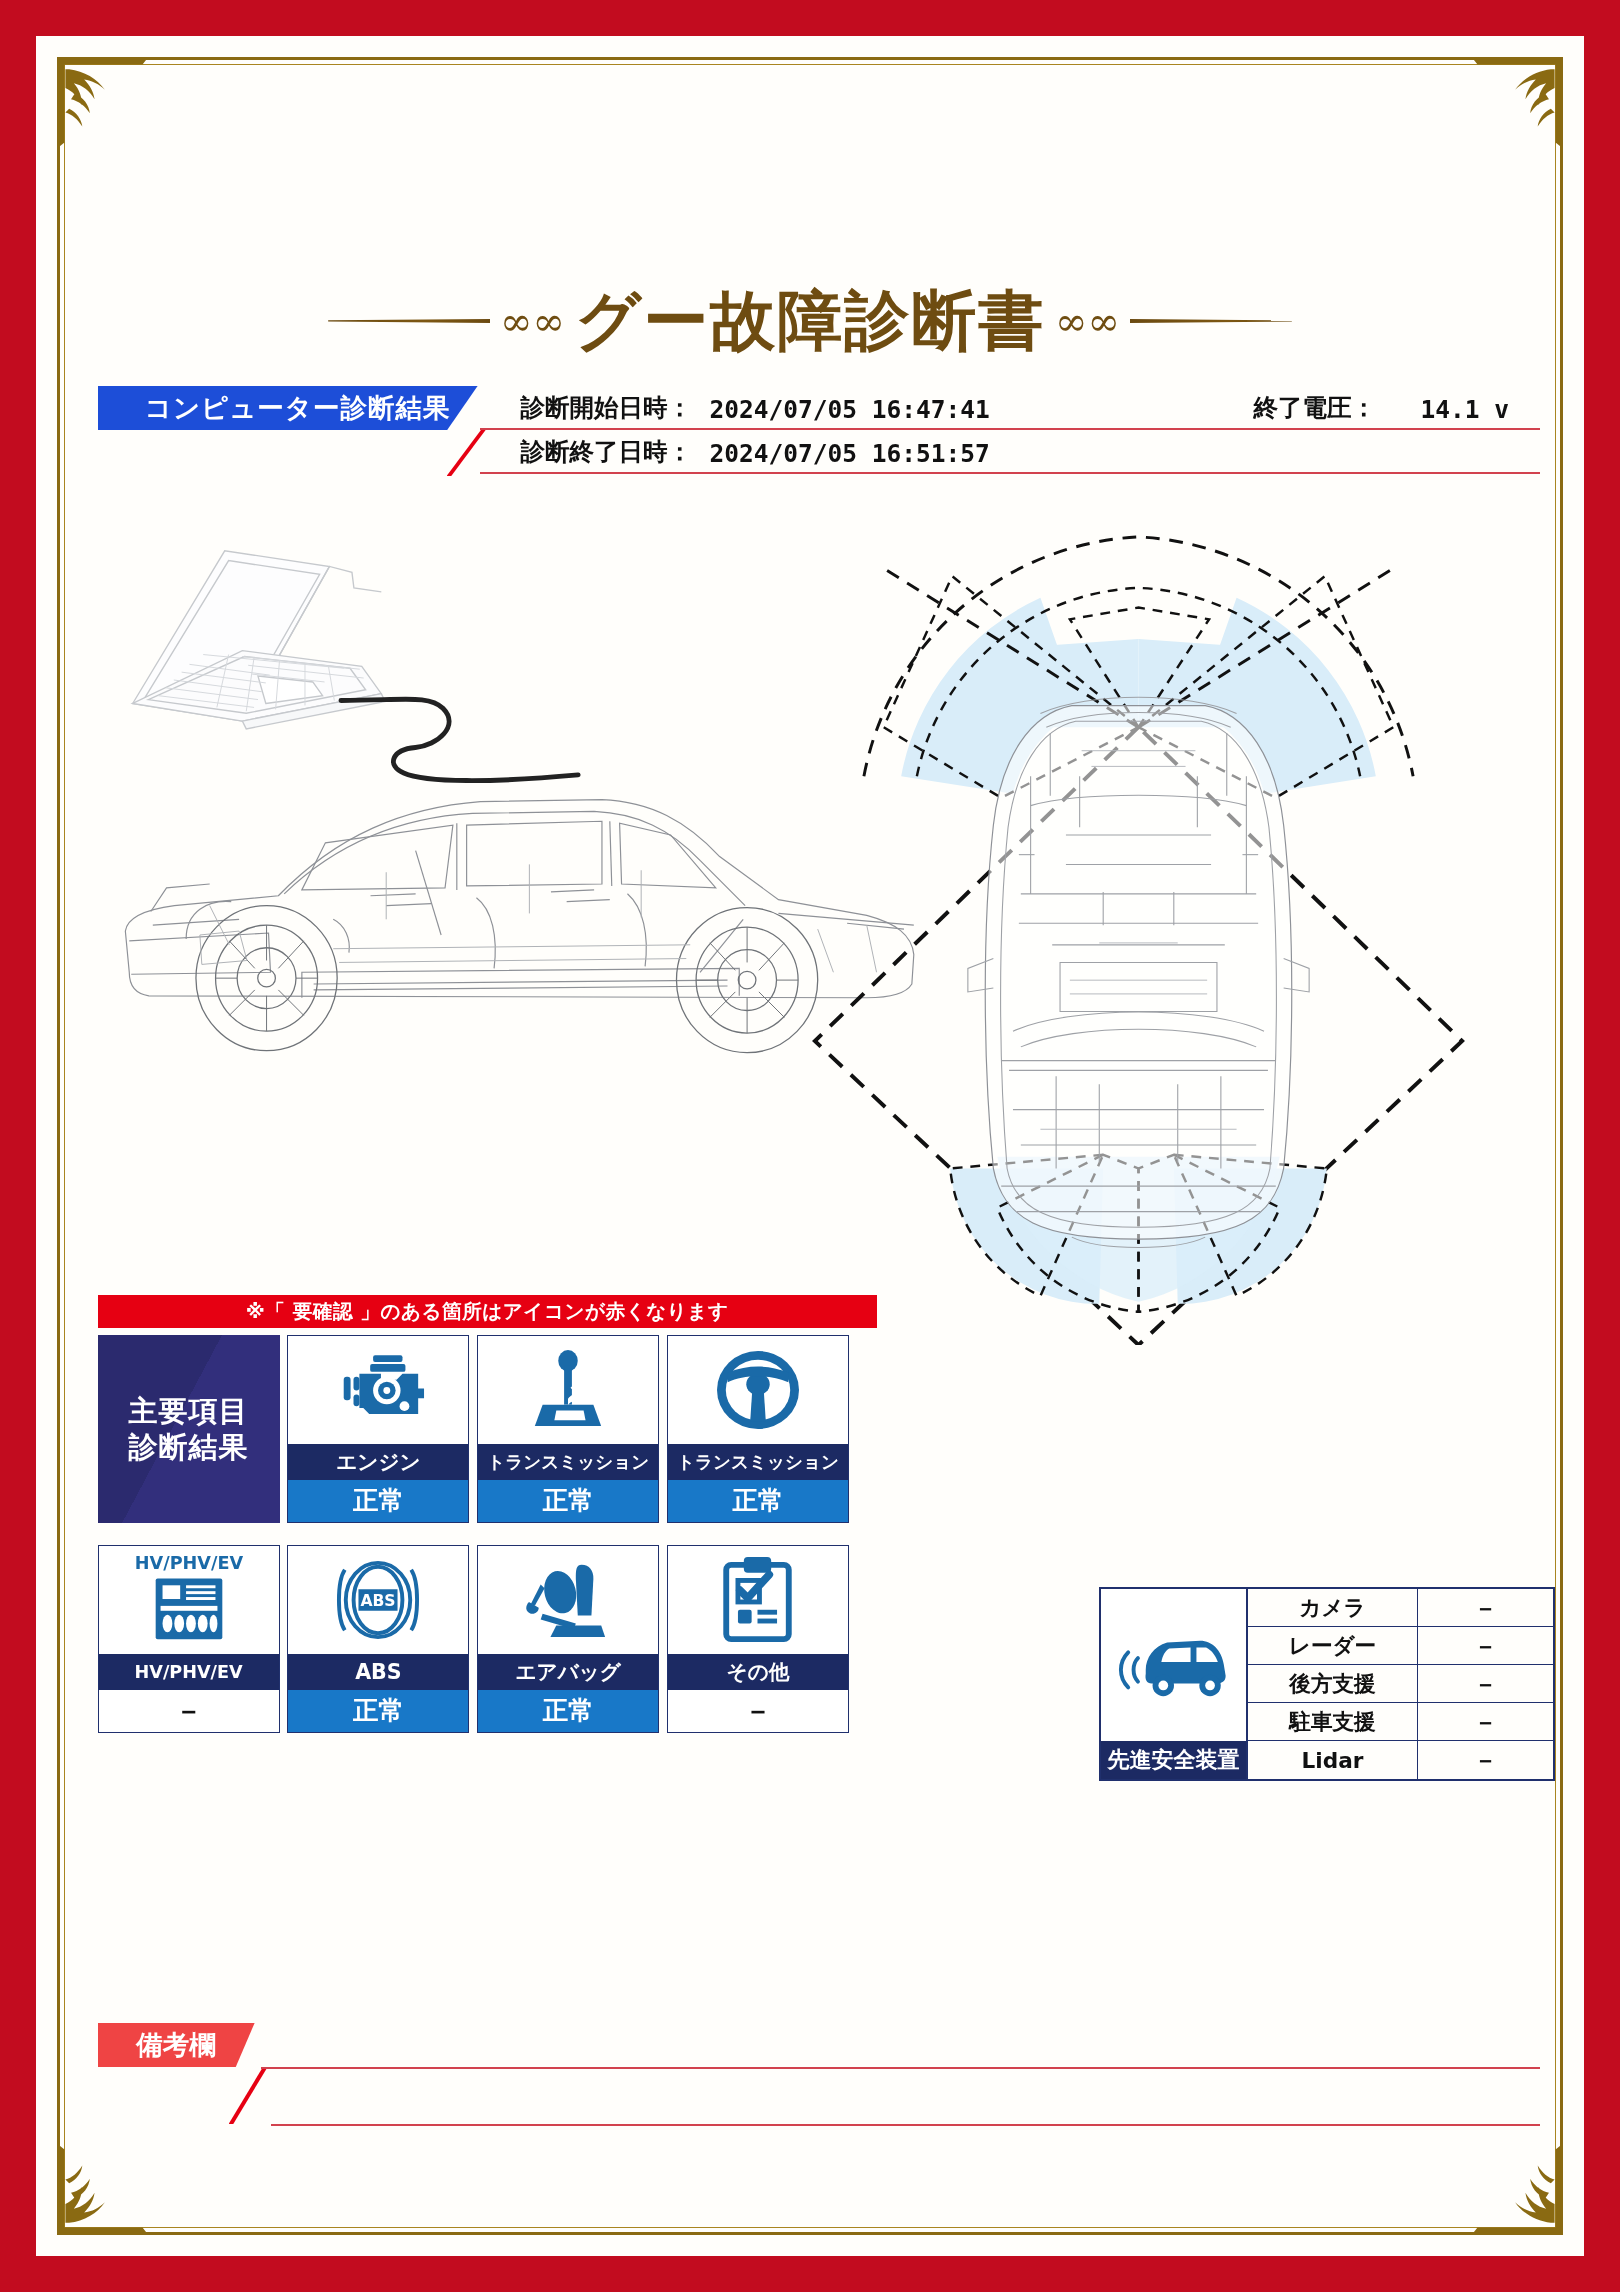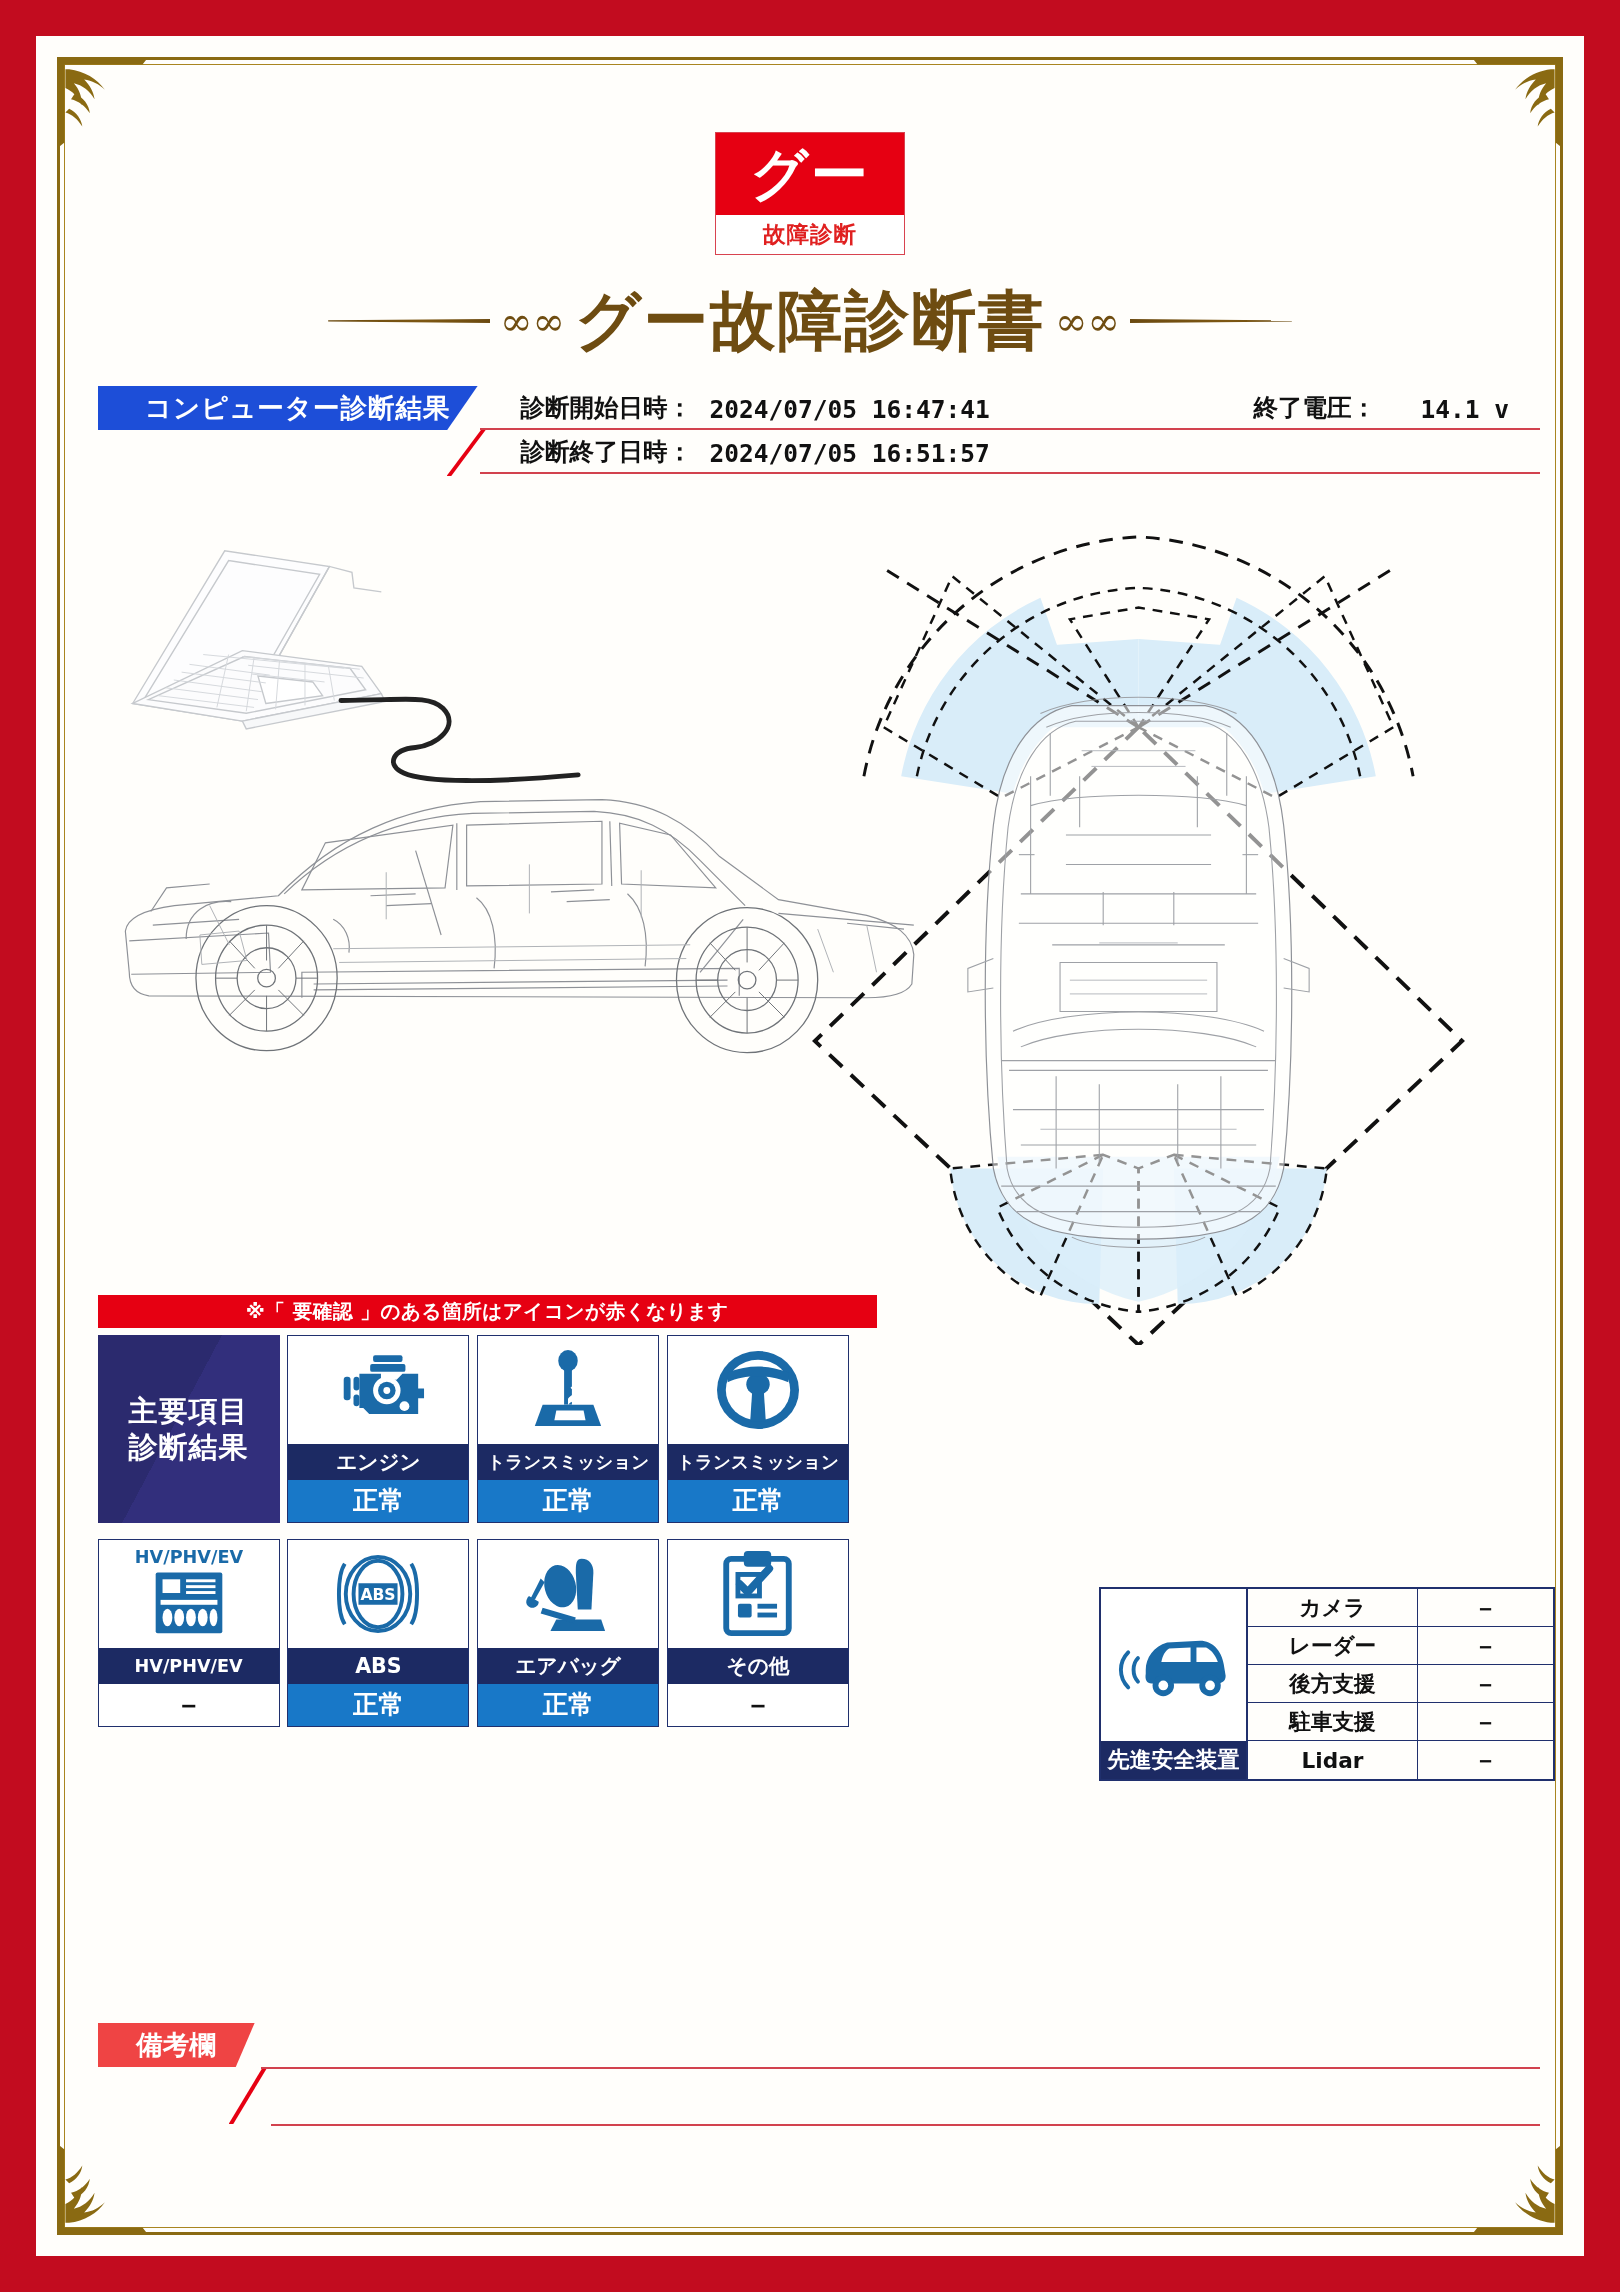--- a/index.html
+++ b/index.html
@@ -85,21 +85,21 @@
   
   .illus { position:absolute; left:0; right:0; top: 402px; height: 863px; }
   .illus svg { position:absolute; display:block; }
 
   
   .results { position: absolute; left: 17.6px; top: 1215px; width: 779px; }
   .notice { height: 33px; background:#e60012; color:#fff; font-size: 19.6px; font-weight:700;
             display:flex; align-items:center; justify-content:center; letter-spacing:0.5px;
             font-family:"DejaVu Sans", sans-serif; }
   .grid-row { display:flex; gap: 7.8px; margin-top: 6.9px; }
-  .grid-row.r2 { margin-top: 16px; }
+  .grid-row.r2 { margin-top: 22px; }
   .big-label { width: 182px; color:#fff; display:flex; flex-direction:column;
                align-items:center; justify-content:center; font-size: 29px; font-weight:700;
                line-height:1.25; letter-spacing:1px; font-family:"DejaVu Sans", sans-serif;
                background: linear-gradient(118deg,#2b2a6e 0%,#2b2a6e 44%,#322f7c 44%,#322f7c 100%); }
   .card { width: 182px; border: 1.5px solid #20306d; background:#fff; display:flex;
           flex-direction: column; }
   .card-icon { height: 108px; display:flex; align-items:center; justify-content:center;
                background:#fff; }
   .card-icon svg { display:block; }
   .card-name { height: 36px; background:#1c2a63; color:#fff; display:flex;
@@ -166,28 +166,20 @@
       </svg>
   </div>
   <div class="corner br">
     <svg viewBox="0 0 100 100">
         <path fill="currentColor" d="M4 4 L96 4 L92 9 L9 9 L9 92 L4 96 Z M14 14 C30 16 44 24 52 36 C46 30 38 26 30 25 C36 31 40 38 41 46 C36 37 28 31 19 29 C25 36 28 44 27 52 C23 43 17 37 10 34 L10 14 Z M20 40 C29 44 35 52 36 61 C31 53 24 48 16 46 Z M14 56 C22 60 27 67 28 75 C23 67 17 62 10 60 Z"></path>
       </svg>
   </div>
 
   <div class="content">
 
-    <div class="logo-wrap">
-      <div class="logo-red">
-        <span>グー</span>
-      </div>
-      <div class="logo-sub">
-        <span>故障診断</span>
-      </div>
-    </div>
 
     <div class="title-row">
       <div class="title-rule"></div>
       <div class="flourish">∞∞</div>
       <div class="main-title">グー故障診断書</div>
       <div class="flourish">∞∞</div>
       <div class="title-rule right"></div>
     </div>
 
     <div class="diag-head">

